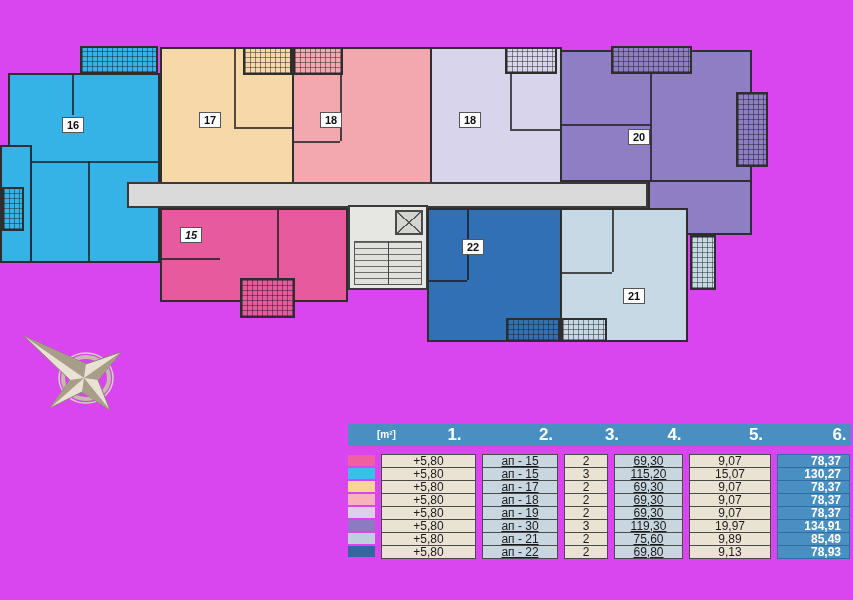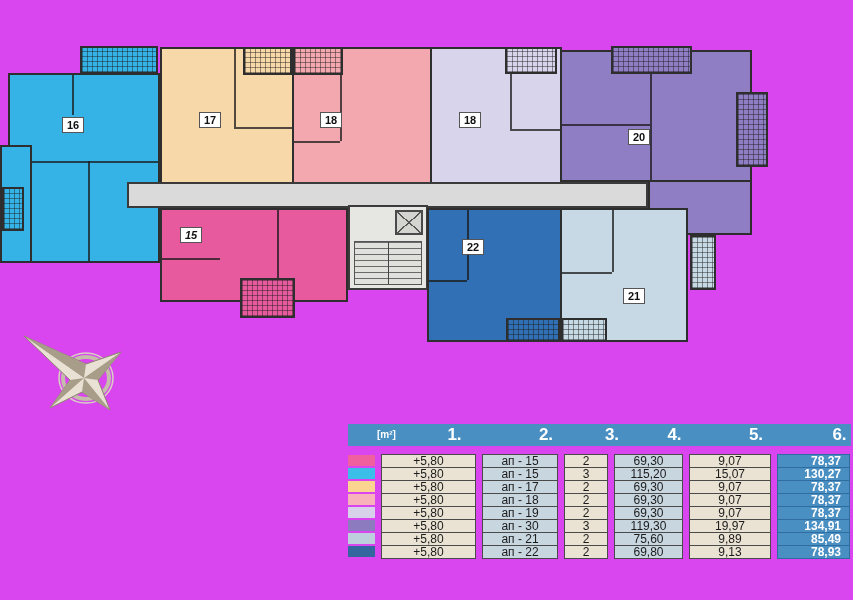--- a/index.html
+++ b/index.html
@@ -36,21 +36,21 @@
   .tgrid{display:grid;grid-template-columns:27px 95px 76px 44px 69px 82px 73px;column-gap:6px;}
   .thead{background:#4a8fc2;height:22px;align-items:center;padding-left:26px;}
   .th{color:#fff;font-weight:bold;font-size:17px;text-align:center;line-height:22px;}
   .th.unit{font-size:10px;text-align:left;padding-left:3px;line-height:22px;}
   .tbody{margin-top:8px;}
   .tr{height:14px;}
   .tr + .tr{margin-top:-1px;}
   .td{border:1px solid #4a4a4a;box-sizing:border-box;height:14px;
       font-size:12px;line-height:12px;text-align:center;color:#1b1b1b;}
   .td.beige{background:#eae3d3;}
-  .td.blue{background:#c8d6e0;}
+  .td.blue{background:#c8d6e0;text-decoration:underline;}
   .td.total{background:#4a8fc2;border-color:#2f6da0;color:#ffffff;font-weight:bold;
       text-align:right;padding-right:8px;}
   .swatch{height:11px;margin-top:1px;}
 
   
   .legend{position:absolute;left:0;top:567px;width:853px;text-align:center;
      font-size:16px;font-weight:bold;color:#111;letter-spacing:0px;white-space:pre;}
 </style>
 </head>
 <body>

